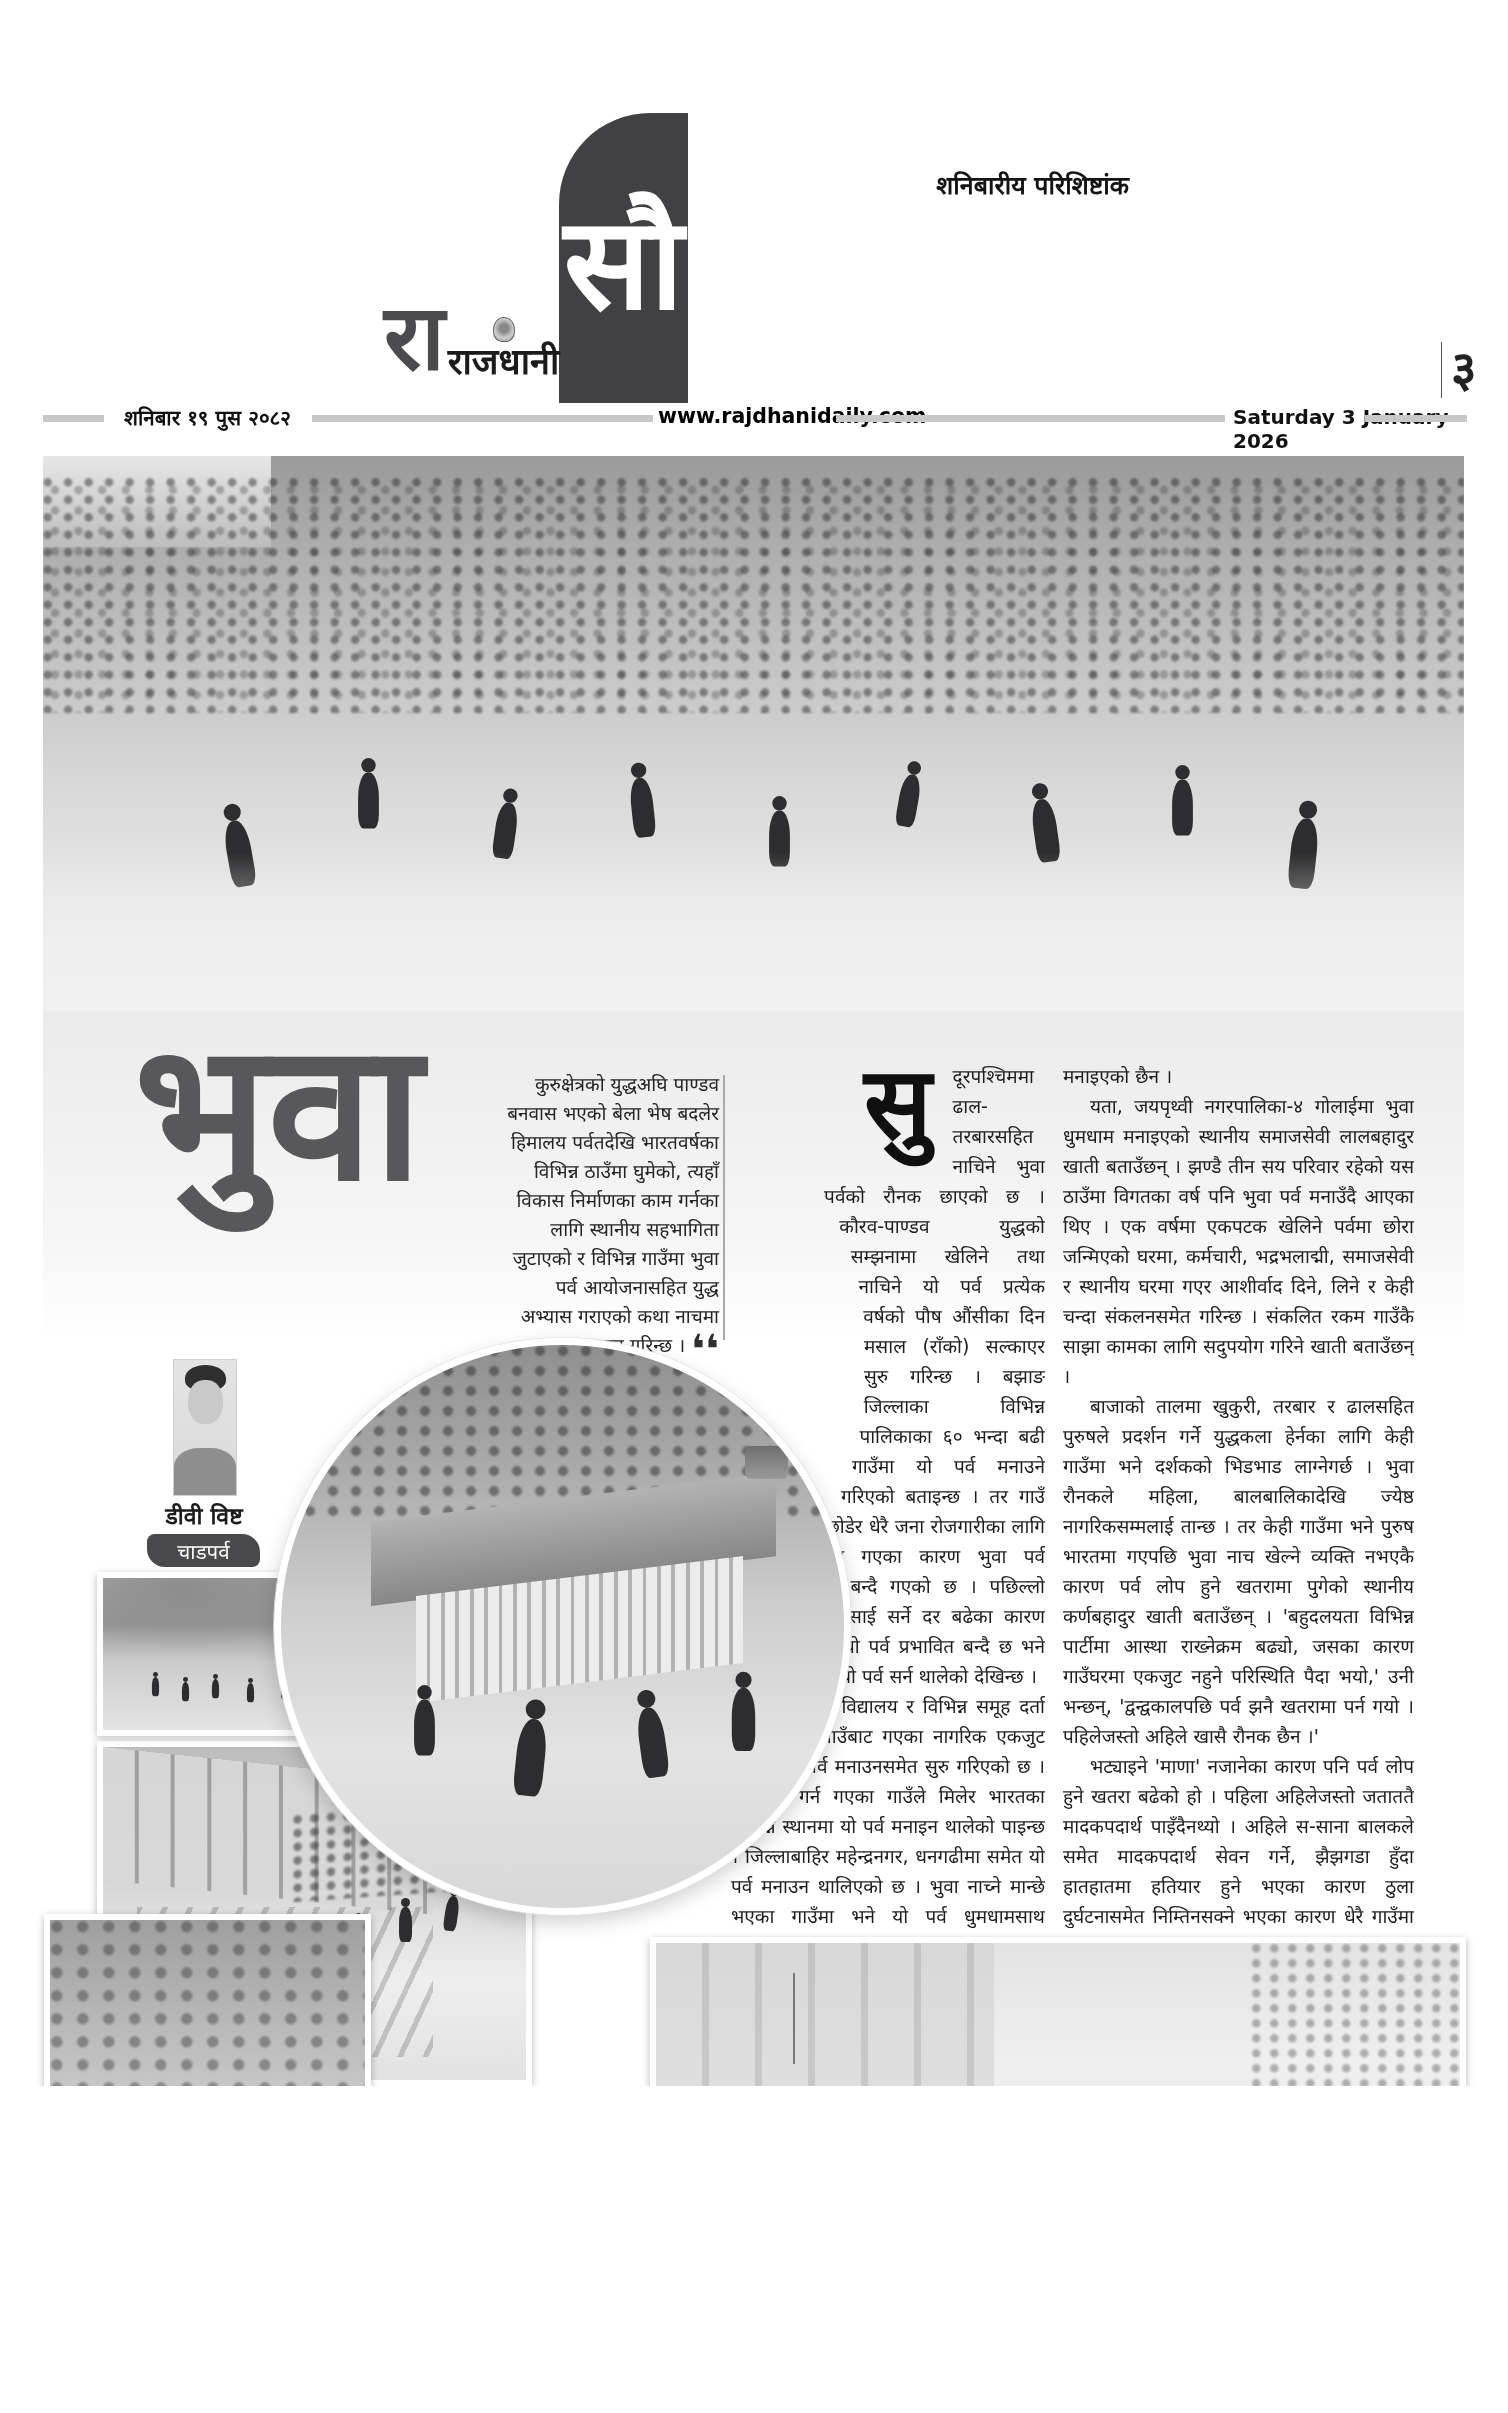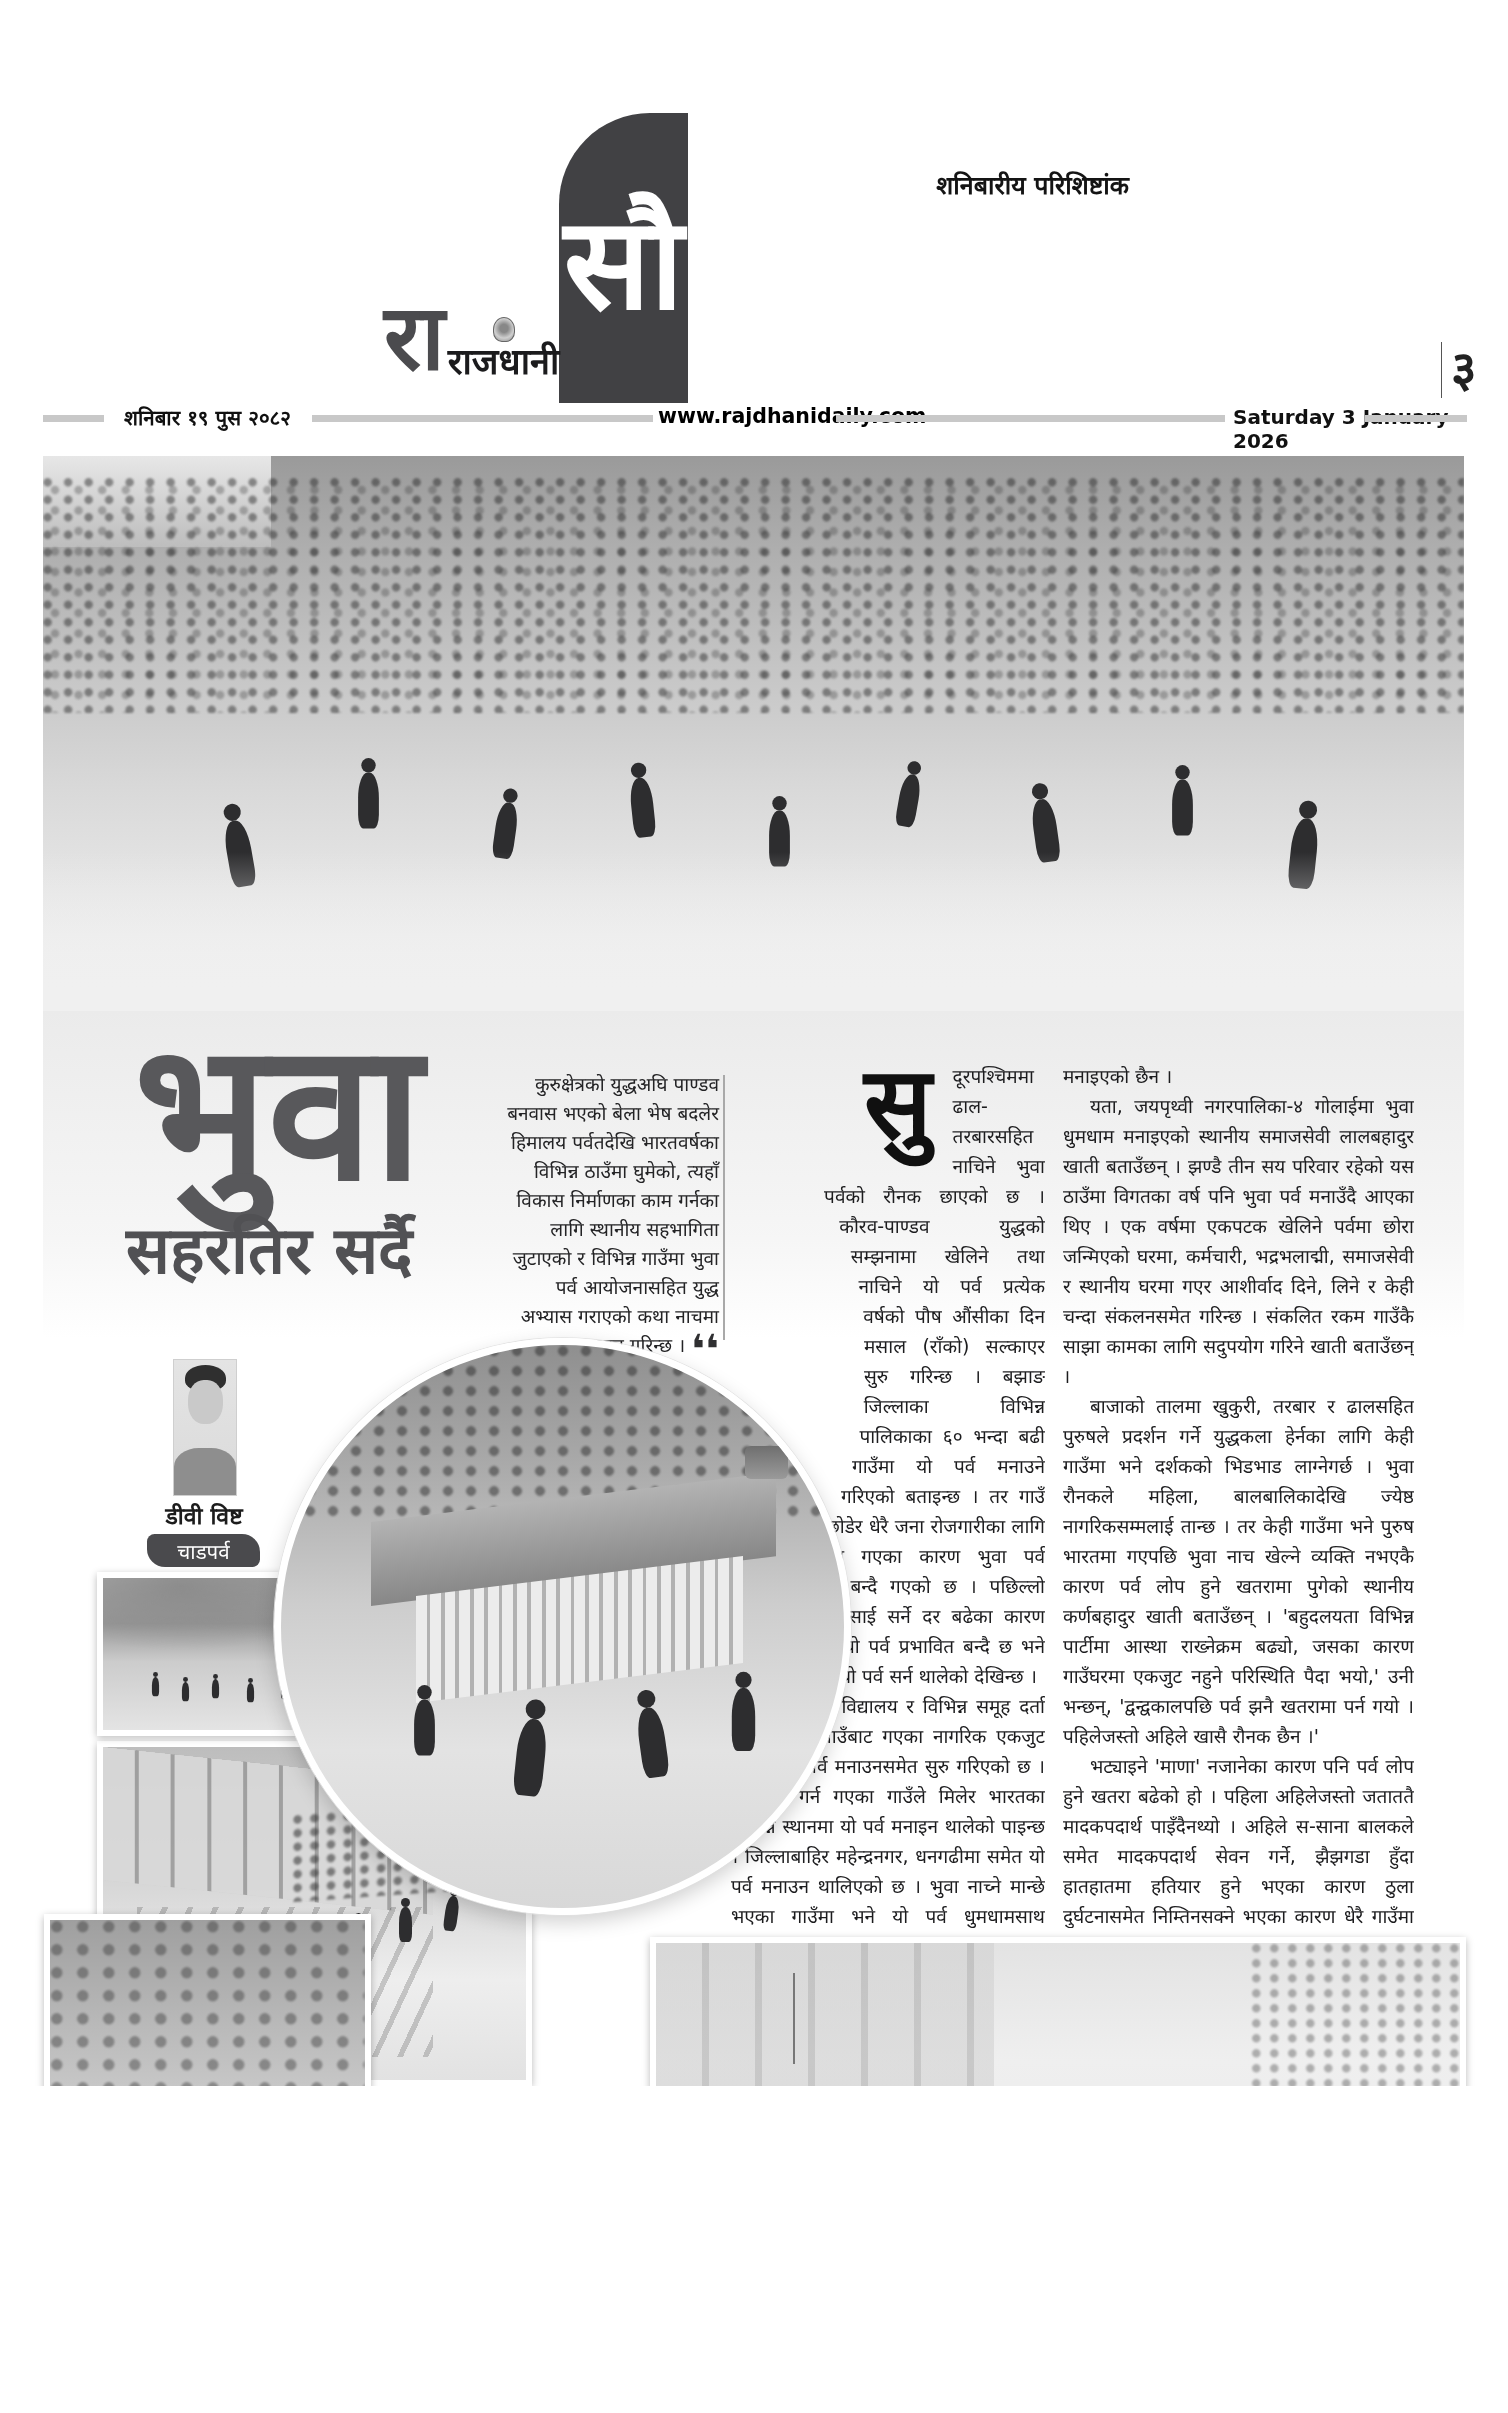--- a/index.html
+++ b/index.html
@@ -178,21 +178,20 @@
     <div class="fig big" style="left:859px;top:327px;transform:scale(1.5) rotate(10deg);"></div>
     <div class="fig big" style="left:996px;top:357px;transform:scale(1.8) rotate(-8deg);"></div>
     <div class="fig big" style="left:1133px;top:334px;"></div>
     <div class="fig big" style="left:1254px;top:380px;transform:scale(2) rotate(6deg);"></div>
     <div class="fig big" style="left:190px;top:380px;transform:scale(1.9) rotate(-10deg);"></div>
     <div class="fade"></div>
   </div>
   <div class="fade-band"></div>
 
   <div class="headline">भुवा</div>
-  <div class="subhead">सहरतिर सर्दै</div>
 
   <div class="intro">
     <span>कुरुक्षेत्रको युद्धअघि पाण्डव बनवास भएको बेला भेष बदलेर हिमालय पर्वतदेखि भारतवर्षका विभिन्न ठाउँमा घुमेको, त्यहाँ विकास निर्माणका काम गर्नका लागि स्थानीय सहभागिता जुटाएको र विभिन्न गाउँमा भुवा पर्व आयोजनासहित युद्ध अभ्यास गराएको कथा नाचमा प्रस्तुत गरिन्छ ।</span>
     <span class="qm">❛❛</span>
   </div>
   <div class="intro-rule"></div>
   <div class="author-photo">
     <div class="hair"></div>
     <div class="face"></div>
     <div class="torso"></div>

